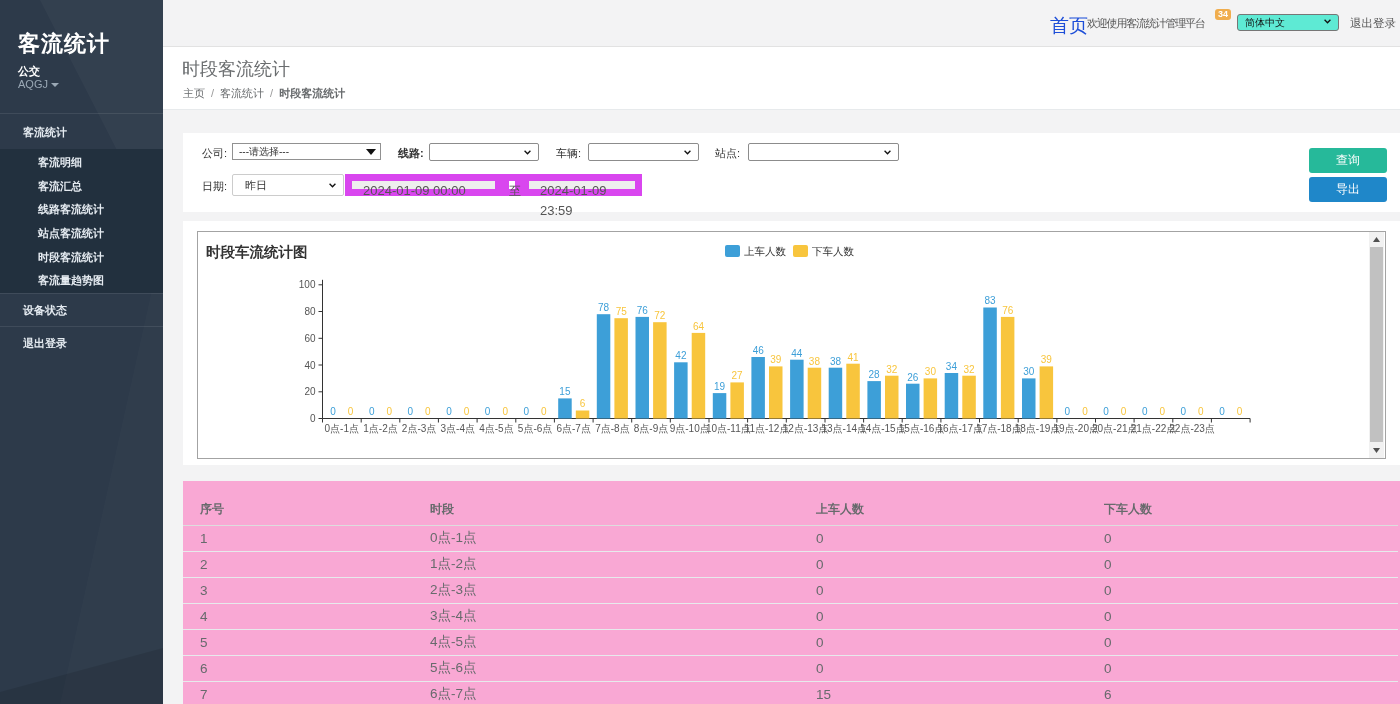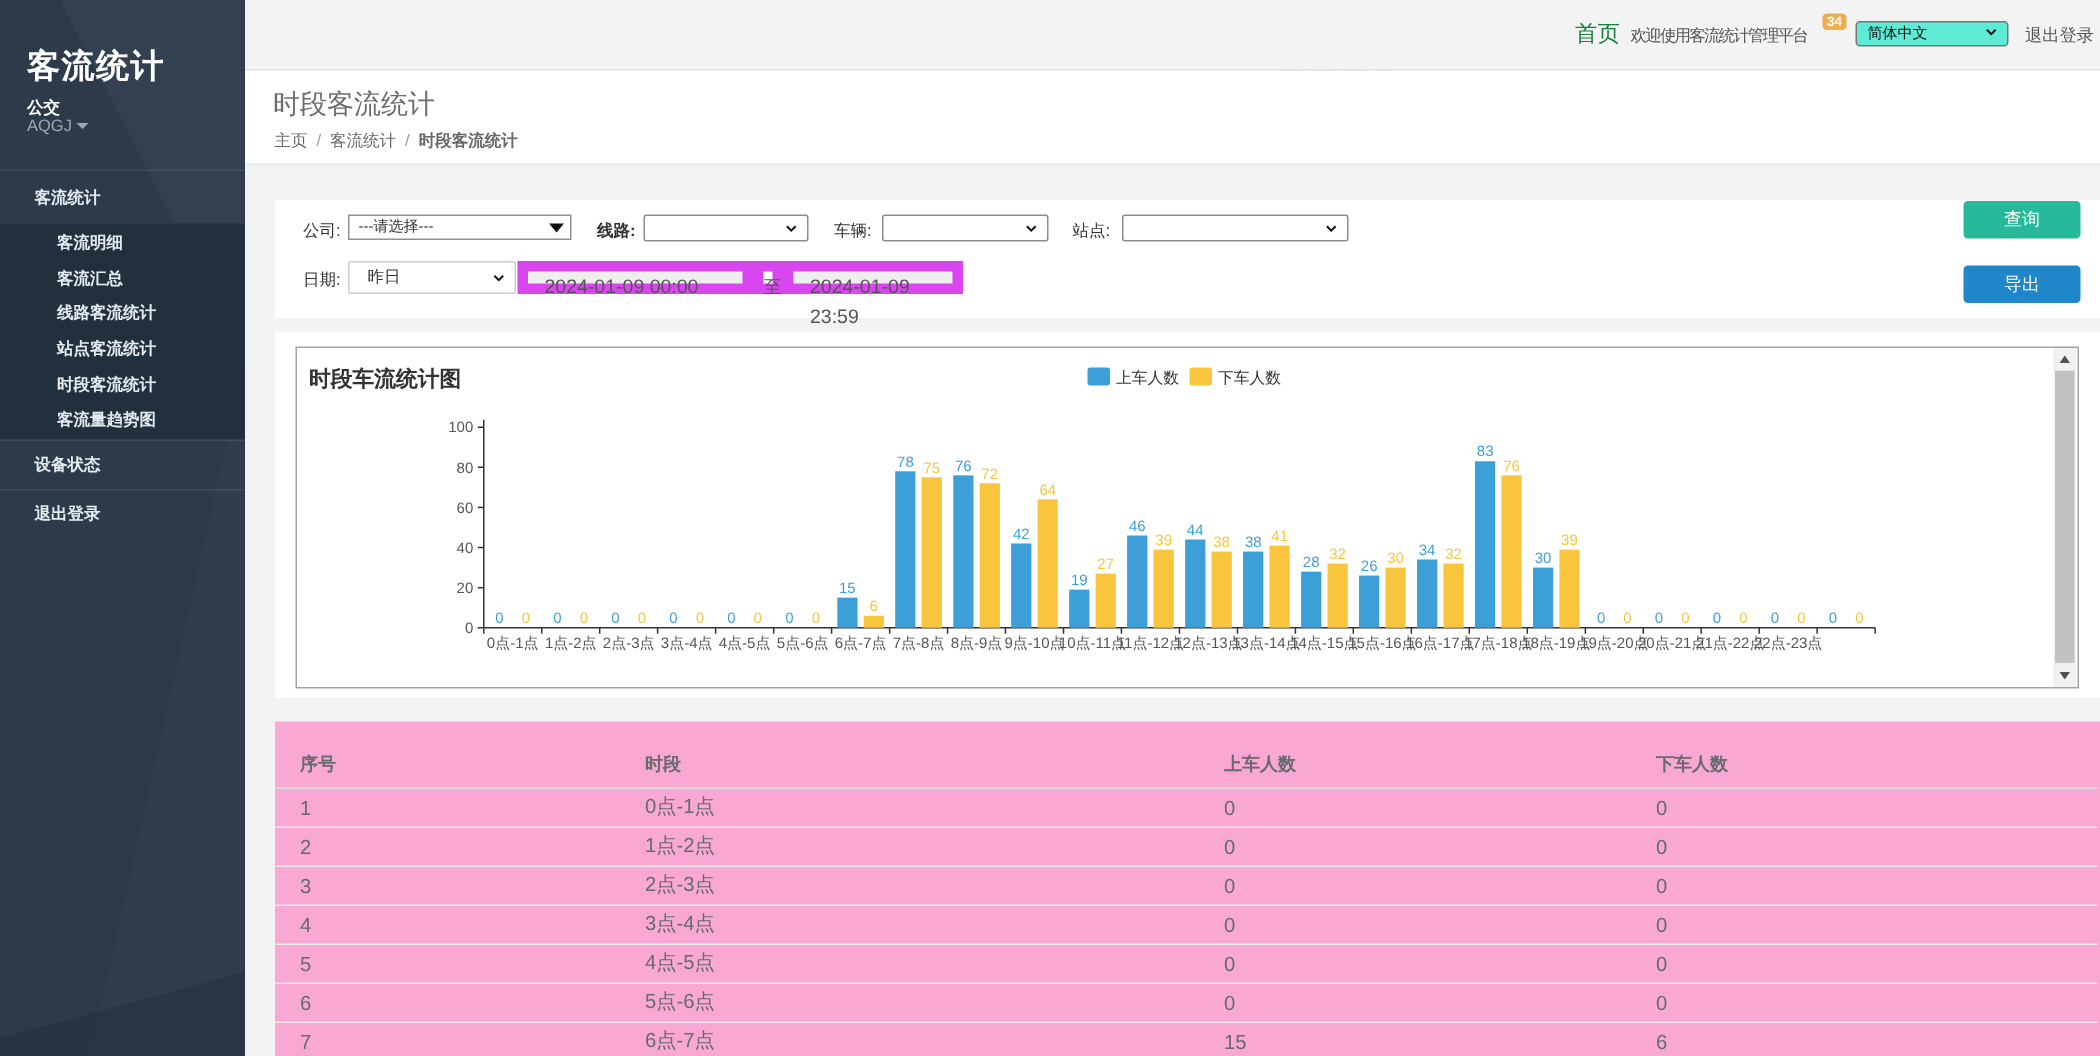--- a/index.html
+++ b/index.html
@@ -12,21 +12,21 @@
 .sb-user { position:absolute; left:18px; top:78px; font-size:11px; color:#9aa8b5; }
 .sb-user .caret { display:inline-block; width:0; height:0; border-left:4px solid transparent; border-right:4px solid transparent; border-top:4px solid #9aa8b5; margin-left:3px; vertical-align:middle; }
 #menu { position:absolute; left:0; top:113px; width:163px; }
 .m-top { display:block; height:36px; line-height:36px; padding-left:23px; font-size:11px; font-weight:bold; color:#e4eaf0; border-top:1px solid rgba(255,255,255,0.09); text-decoration:none; }
 #menu a { text-decoration:none; }
 .m-top2 { height:33px; line-height:33px; }
 .m-sub { background:#22303e; padding:2px 0 0 0; }
 .m-sub a { display:block; height:23.7px; line-height:23.7px; padding-left:38px; font-size:11px; font-weight:bold; color:#e4eaf0; }
 
 #topbar { position:fixed; left:163px; top:0; width:1237px; height:47px; background:#f3f3f4; border-bottom:1px solid #e2e2e2; z-index:4; }
-.tb-home { position:absolute; left:887px; top:13px; font-size:15px; color:#15803d; text-decoration:none;text-align:right; }
+.tb-home { position:absolute; left:887px; top:13px; font-size:19px; color:#1d4ed8; text-decoration:none;text-align:right; }
 .tb-welcome { position:absolute; left:924px; top:16px; font-size:11px; letter-spacing:-1.2px; color:#555; white-space:nowrap; }
 .tb-badge { position:absolute; left:1052px; top:9px; background:#f0ad4e; color:#fff; font-size:9px; font-weight:bold; width:16px; height:11px; line-height:11px; text-align:center; border-radius:3px; }
 .tb-select { position:absolute; left:1074px; top:14px; width:102px; height:17px; border:1px solid #767676; border-radius:3px; background:#5eead4; font-size:10px; color:#111; line-height:16px; padding-left:7px; }
 .tb-select .chev { position:absolute; right:6px; top:4px; }
 .tb-logout { position:absolute; left:1187px; top:16px; font-size:11.5px; color:#555; text-decoration:none; white-space:nowrap; }
 
 #pagehead { position:fixed; left:163px; top:47px; width:1237px; height:63px; background:#fff; border-bottom:1px solid #e7eaec; z-index:3; }
 #pagehead h1 { position:absolute; left:19px; top:10px; font-size:18px; font-weight:normal; color:#6a6d6f; }
 #crumbs { position:absolute; left:20px; top:39px; font-size:11px; color:#676a6c; }
 #crumbs a { color:#676a6c; text-decoration:none; }
@@ -130,21 +130,21 @@
   </div>
   <span class="flabel" style="left:19px;top:46px;">日期:</span>
   <div class="fsel" style="left:49px;top:41px;width:112px;height:22px;font-size:11px;color:#333;line-height:20px;padding-left:12px;border-color:#ccc;">昨日
      <svg class="chev sel-arrow" style="top:8px" width="9" height="6" viewBox="0 0 9 6">
         <polyline points="1,1 4.5,4.5 8,1" fill="none" stroke="#111" stroke-width="1.6"></polyline>
       </svg>
   </div>
   <div class="dinput" style="left:162px;width:157px;">2024-01-09 00:00</div>
   <div class="dinput" style="left:319px;width:20px;background:#fff;padding-left:0;text-align:center;font-size:12px;">至</div>
   <div class="dinput" style="left:339px;width:120px;">2024-01-09 23:59</div>
-  <div class="btn" style="top:1px;background:#26b99a;">查询</div>
+  <div class="btn" style="top:15px;background:#26b99a;">查询</div>
   <div class="btn" style="top:44px;background:#1f87c9;">导出</div>
 </div>
 
 <div id="chartpanel">
   <div id="chartbox">
     <h3>时段车流统计图</h3>
     <span class="legend" style="left:527px;"><span class="sq" style="background:#3d9fd8;"></span>上车人数</span>
     <span class="legend" style="left:595px;"><span class="sq" style="background:#f8c53d;"></span>下车人数</span>
     <svg width="1189" height="228" viewBox="0 0 1189 228" xmlns="http://www.w3.org/2000/svg" style="position:absolute;left:0;top:0;font-family:'Liberation Sans',sans-serif">
 <line x1="124.5" y1="47.8" x2="124.5" y2="186.5" stroke="#333" stroke-width="1"></line>

